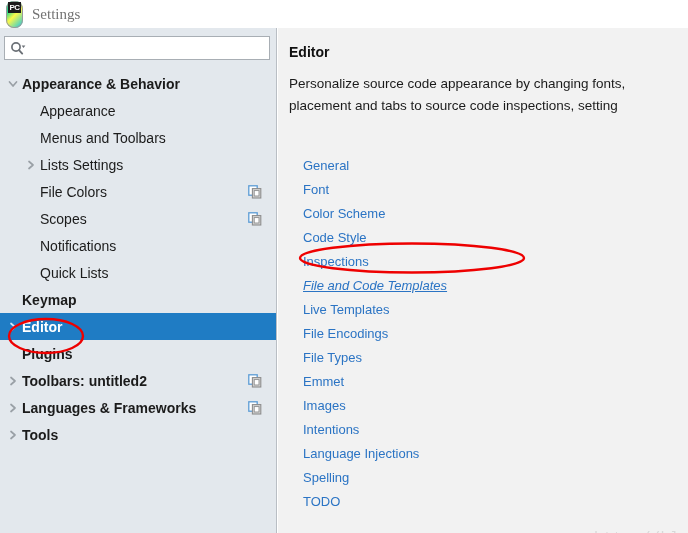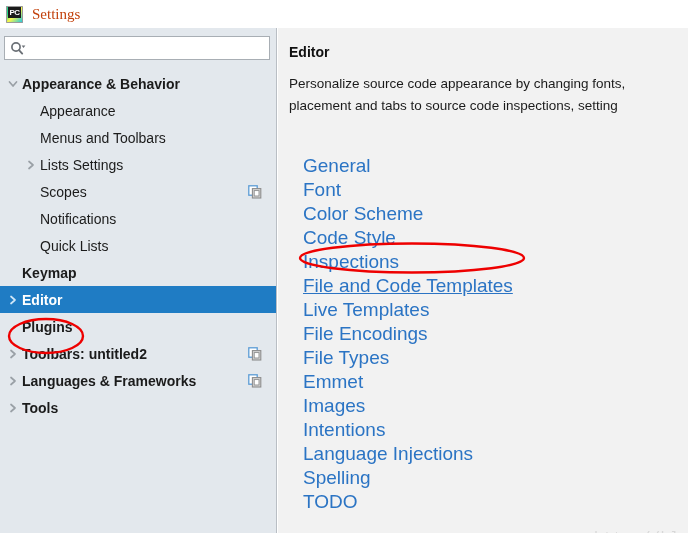--- a/index.html
+++ b/index.html
@@ -24,44 +24,44 @@
   .titlebar {
     position: absolute;
     left: 0; top: 0;
     width: 688px; height: 28px;
     background: #ffffff;
     display: flex;
     align-items: center;
     padding-left: 6px;
   }
   .app-icon {
-    width: 17px; height: 17px;
+    width: 17px; height: 27px;
     flex: 0 0 17px;
     position: relative;
-    border-radius: 1px;
+    border-radius: 8px;
     background: linear-gradient(135deg, #21d789 0%, #21d789 28%, #fcf84a 52%, #07c3f2 100%);
     box-shadow: 0 0 0 1px #9a9a9a inset;
   }
   .app-icon .glyph {
     position: absolute;
     left: 2px; top: 1px;
     width: 13px; height: 11px;
     background: #1b1b1b;
     color: #ffffff;
     font-size: 8px;
     font-weight: bold;
     line-height: 11px;
     text-align: center;
     letter-spacing: -0.5px;
     font-family: "Liberation Sans", sans-serif;
   }
   .titlebar .title {
     margin-left: 9px;
     font-size: 15px;
-    color: #c2410c;
+    color: #737373;
     font-family: "Liberation Serif", serif;
   }
 
   
   .left-panel {
     position: absolute;
     left: 0; top: 28px;
     width: 277px; height: 505px;
     background: #e3e8ed;
     border-right: 1px solid #b9bec4;
@@ -163,27 +163,27 @@
   }
   .rp-links {
     position: absolute;
     left: 25px; top: 126px;
     width: 380px;
   }
   .rp-link {
     display: block;
     height: 24px;
     line-height: 24px;
-    font-size: 19px;
+    font-size: 13px;
     color: #2b74c4;
     text-decoration: none;
     white-space: nowrap;
     width: max-content;
   }
-  .rp-link.hovered { text-decoration: underline; }
+  .rp-link.hovered { text-decoration: underline; font-style: italic; }
 
   .watermark {
     position: absolute;
     left: 316px; top: 502px;
     font-family: "Liberation Mono", monospace;
     font-size: 15px;
     letter-spacing: 0.5px;
     color: #d8d8d8;
     white-space: nowrap;
   }
@@ -238,20 +238,29 @@
           <span class="chev"></span>
           <span class="tree-label">Menus and Toolbars</span>
         </div>
         <div class="tree-row ind1">
           <span class="chev">
             <svg width="10" height="10" viewBox="0 0 10 10">
               <polyline points="3,1.5 7,5 3,8.5" fill="none" stroke="#9aa0a6" stroke-width="1.7" stroke-linecap="round" stroke-linejoin="round"></polyline>
             </svg>
           </span>
           <span class="tree-label">Lists Settings</span>
+        </div>
+        <div class="tree-row ind1">
+          <span class="chev"></span>
+          <span class="tree-label">File Colors</span>
+          <span class="copy-icon"><svg width="14" height="14" viewBox="0 0 14 14">
+              <rect x="0.8" y="0.8" width="8.4" height="9.4" fill="#ffffff" stroke="#5b9bd5" stroke-width="1.3"></rect>
+              <rect x="4.4" y="3.6" width="8.4" height="9.4" fill="#d6d6d6" stroke="#8d8d8d" stroke-width="1.1"></rect>
+              <rect x="6.2" y="5.6" width="4.8" height="5.4" fill="#ffffff" stroke="#8d8d8d" stroke-width="0.9"></rect>
+            </svg></span>
         </div>
         <div class="tree-row ind1">
           <span class="chev"></span>
           <span class="tree-label">Scopes</span>
           <span class="copy-icon"><svg width="14" height="14" viewBox="0 0 14 14">
               <rect x="0.8" y="0.8" width="8.4" height="9.4" fill="#ffffff" stroke="#5b9bd5" stroke-width="1.3"></rect>
               <rect x="4.4" y="3.6" width="8.4" height="9.4" fill="#d6d6d6" stroke="#8d8d8d" stroke-width="1.1"></rect>
               <rect x="6.2" y="5.6" width="4.8" height="5.4" fill="#ffffff" stroke="#8d8d8d" stroke-width="0.9"></rect>
             </svg></span>
         </div>

